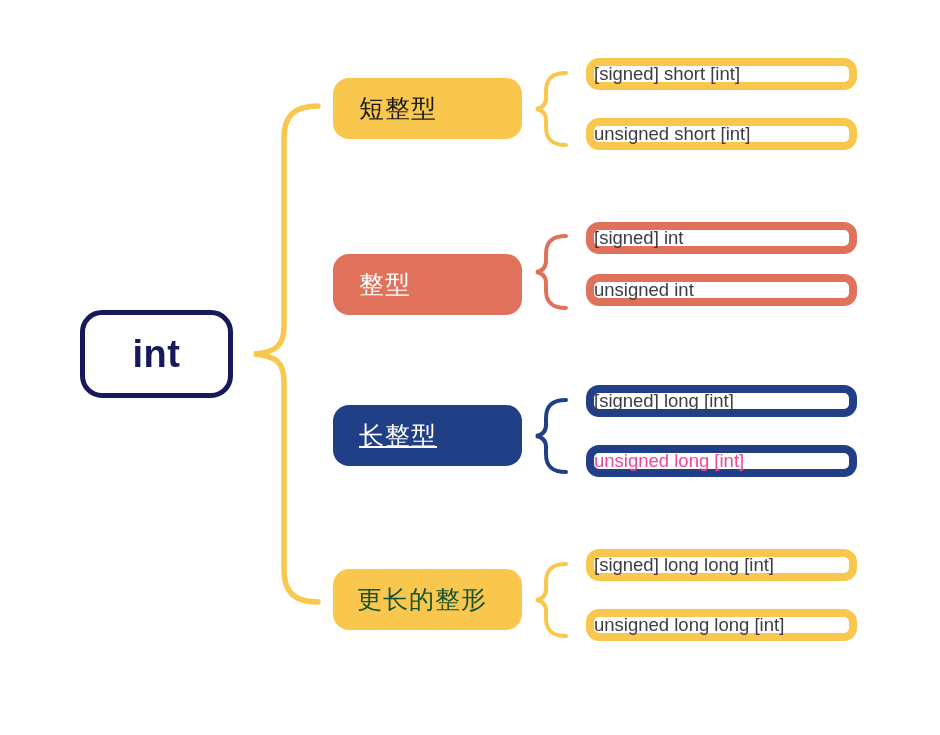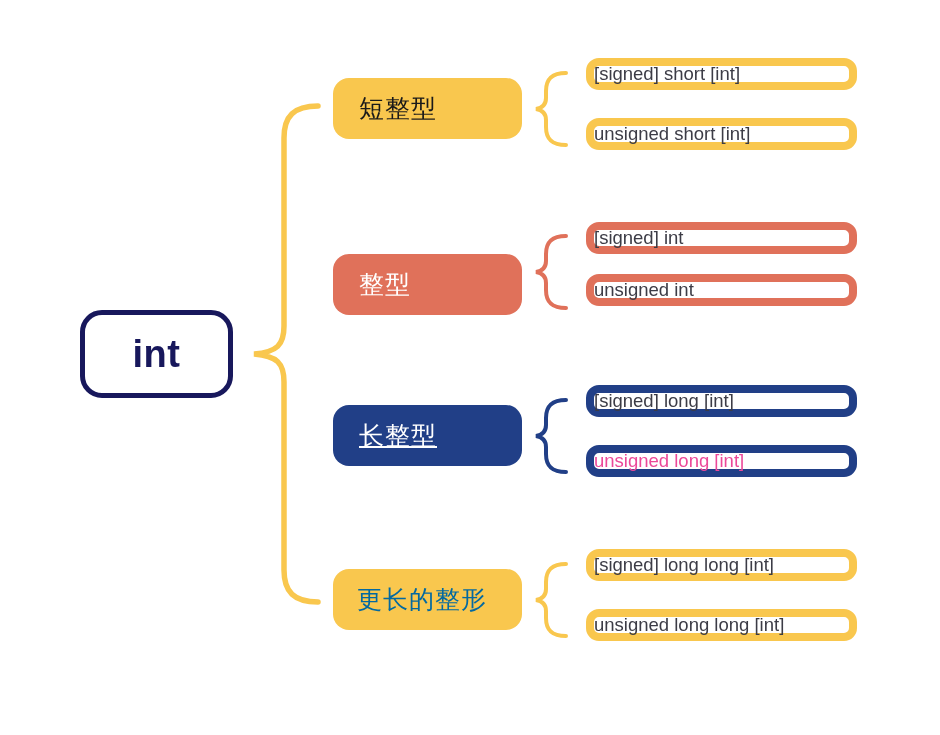--- a/index.html
+++ b/index.html
@@ -89,21 +89,21 @@
 
   <div class="topic branch-topic branch-0" style="background-color: rgb(249, 199, 78); color: rgb(26, 26, 26); align-items: center;">
     <span>短整型</span>
   </div>
   <div class="topic branch-topic branch-1" style="background-color: rgb(224, 113, 90); color: rgb(255, 255, 255);">
     <span>整型</span>
   </div>
   <div class="topic branch-topic branch-2" style="background-color: rgb(33, 63, 135); color: rgb(255, 255, 255); text-decoration: underline;">
     <span>长整型</span>
   </div>
-  <div class="topic branch-topic branch-3" style="background-color: rgb(249, 199, 78); color: #0369a1; padding-left: 24px;">
+  <div class="topic branch-topic branch-3" style="background-color: rgb(249, 199, 78); color: #14532d; padding-left: 24px;">
     <span>更长的整形</span>
   </div>
 
   <div class="topic leaf-topic leaf-0" style="border-color: rgb(249, 199, 78); color: rgb(60, 60, 70);">
     <span>[signed] short [int]</span>
   </div>
   <div class="topic leaf-topic leaf-1" style="border-color: rgb(249, 199, 78); color: rgb(60, 60, 70);">
     <span>unsigned short [int]</span>
   </div>
   <div class="topic leaf-topic leaf-2" style="border-color: rgb(224, 113, 90); color: rgb(60, 60, 70);">

